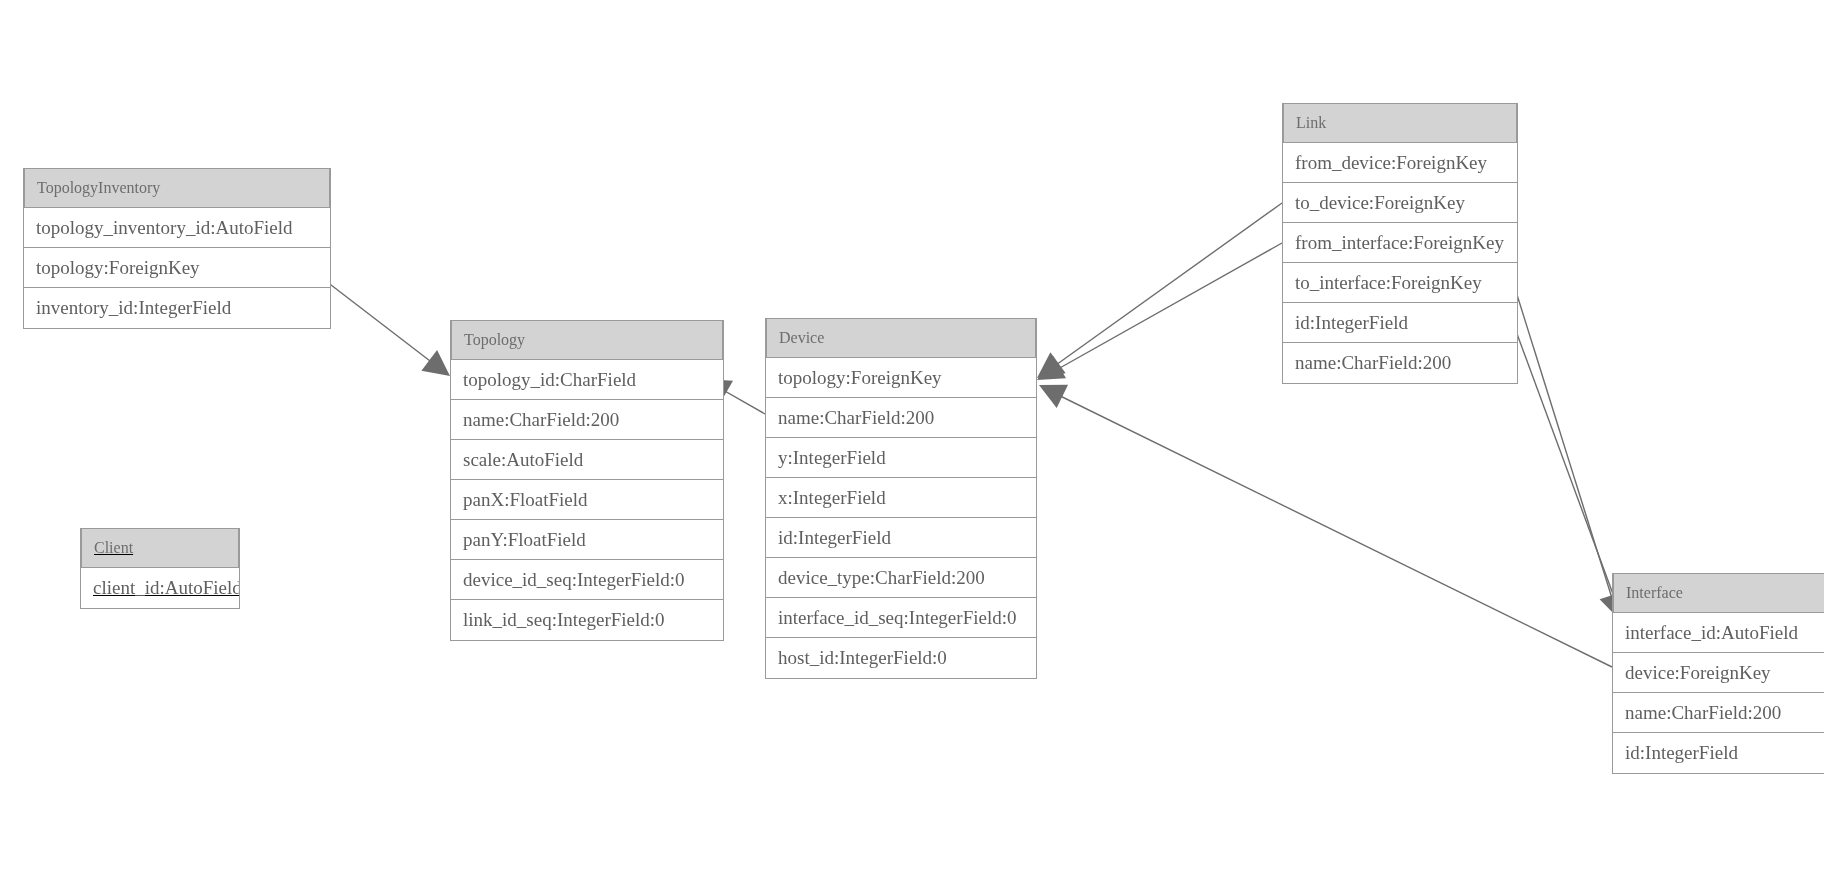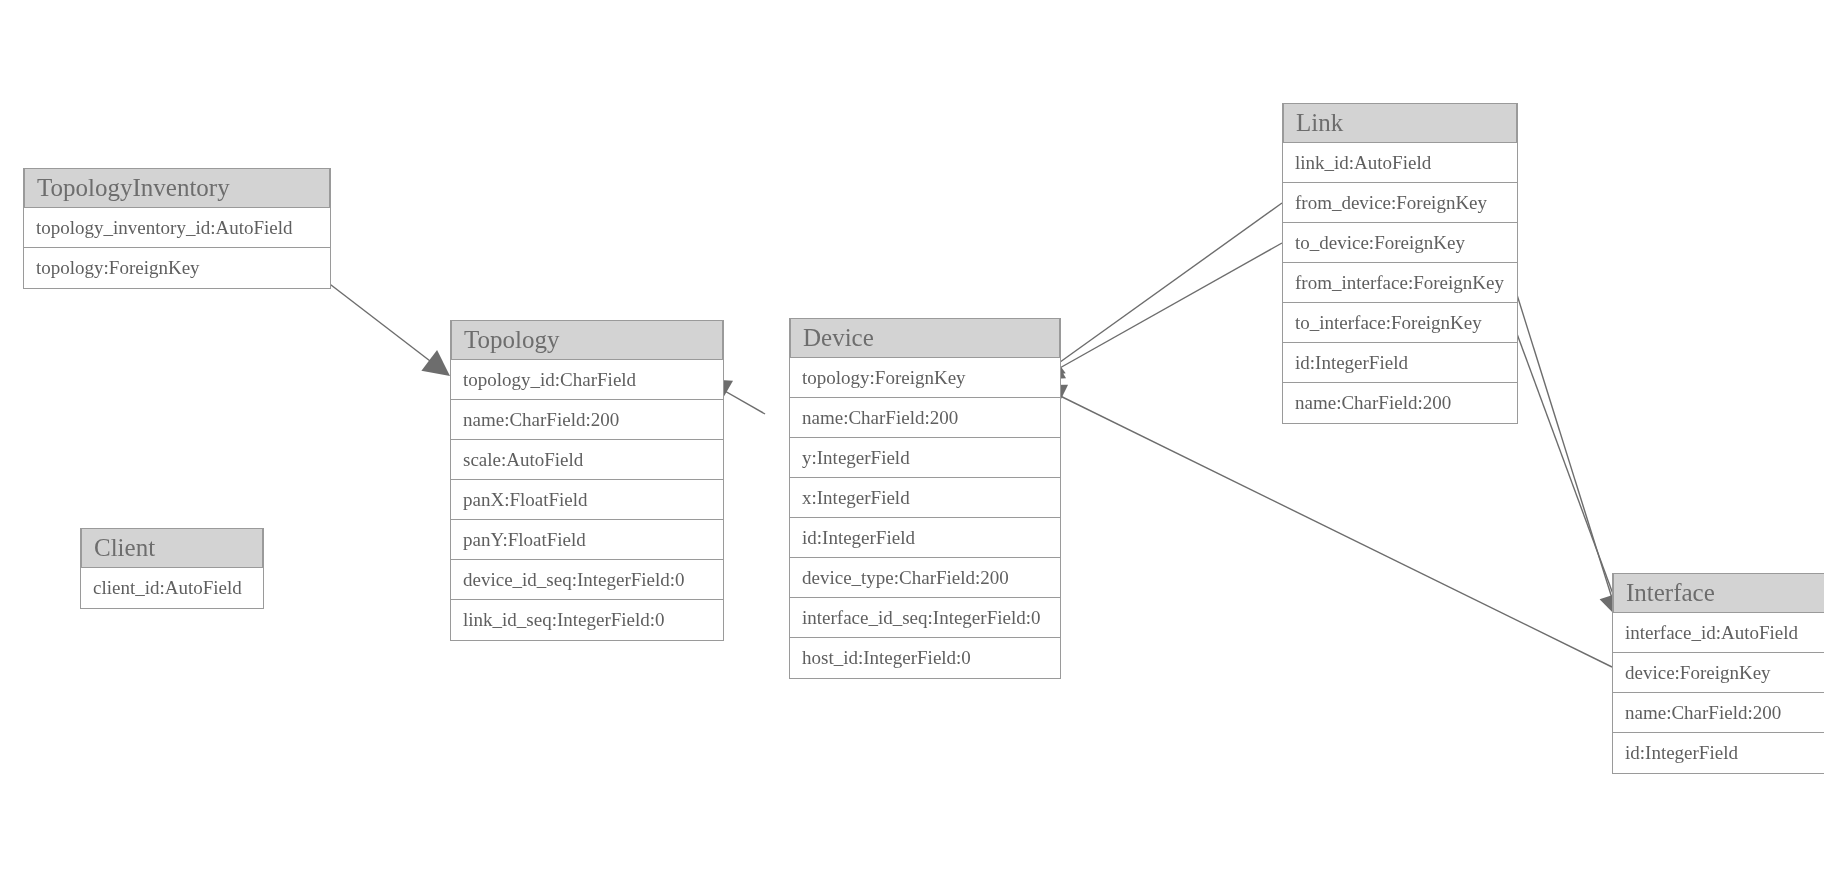--- a/index.html
+++ b/index.html
@@ -31,21 +31,21 @@
     border-top: none;
   }
   .entity-header {
     box-sizing: border-box;
     background: #d3d3d3;
     border: 1px solid #9a9a9a;
     border-bottom: 1px solid #9a9a9a;
     height: 40px;
     line-height: 38px;
     padding: 0 12px 0 12px;
-    font-size: 25px;
+    font-size: 16px;
     color: #6d6d6d;
     white-space: nowrap;
     overflow: hidden;
   }
   .entity-field {
     box-sizing: border-box;
     height: 40px;
     line-height: 39px;
     padding: 0 8px 0 12px;
     font-size: 19px;
@@ -90,57 +90,57 @@
       <g>
         <path d="M 1513,323 L 1620,613" fill="none" stroke="#6d6d6d" stroke-width="1.4"></path>
         <polygon points="0,0 -26,-13 -26,13" fill="#6d6d6d" transform="translate(1624,622) rotate(70)"></polygon>
       </g>
     </svg>
   <div id="entity-layer">
       <div class="entity" style="left: 23px; top: 168px; width: 308px;">
         <div class="entity-header">TopologyInventory</div>
         <div class="entity-field">topology_inventory_id:AutoField</div>
         <div class="entity-field">topology:ForeignKey</div>
+        <div class="entity-field">inventory_id:IntegerField</div>
       </div>
       <div class="entity" style="left: 450px; top: 320px; width: 274px;">
         <div class="entity-header">Topology</div>
         <div class="entity-field">topology_id:CharField</div>
         <div class="entity-field">name:CharField:200</div>
         <div class="entity-field">scale:AutoField</div>
         <div class="entity-field">panX:FloatField</div>
         <div class="entity-field">panY:FloatField</div>
         <div class="entity-field">device_id_seq:IntegerField:0</div>
         <div class="entity-field">link_id_seq:IntegerField:0</div>
       </div>
-      <div class="entity" style="left: 765px; top: 318px; width: 272px; margin-left: 24px;">
+      <div class="entity" style="left: 765px; top: 318px; width: 272px;">
         <div class="entity-header">Device</div>
         <div class="entity-field">topology:ForeignKey</div>
         <div class="entity-field">name:CharField:200</div>
         <div class="entity-field">y:IntegerField</div>
         <div class="entity-field">x:IntegerField</div>
         <div class="entity-field">id:IntegerField</div>
         <div class="entity-field">device_type:CharField:200</div>
         <div class="entity-field">interface_id_seq:IntegerField:0</div>
         <div class="entity-field">host_id:IntegerField:0</div>
       </div>
       <div class="entity" style="left: 1282px; top: 103px; width: 236px;">
         <div class="entity-header">Link</div>
-        <div class="entity-field">link_id:AutoField</div>
         <div class="entity-field">from_device:ForeignKey</div>
         <div class="entity-field">to_device:ForeignKey</div>
         <div class="entity-field">from_interface:ForeignKey</div>
         <div class="entity-field">to_interface:ForeignKey</div>
         <div class="entity-field">id:IntegerField</div>
         <div class="entity-field">name:CharField:200</div>
       </div>
       <div class="entity" style="left: 1612px; top: 573px; width: 234px;">
         <div class="entity-header">Interface</div>
         <div class="entity-field">interface_id:AutoField</div>
         <div class="entity-field">device:ForeignKey</div>
         <div class="entity-field">name:CharField:200</div>
         <div class="entity-field">id:IntegerField</div>
       </div>
-      <div class="entity" style="left: 80px; top: 528px; width: 184px;">
+      <div class="entity" style="left: 80px; top: 528px; width: 160px; text-decoration: underline;">
         <div class="entity-header">Client</div>
         <div class="entity-field">client_id:AutoField</div>
       </div>
     </div>
 </div>
 
 </body></html>

